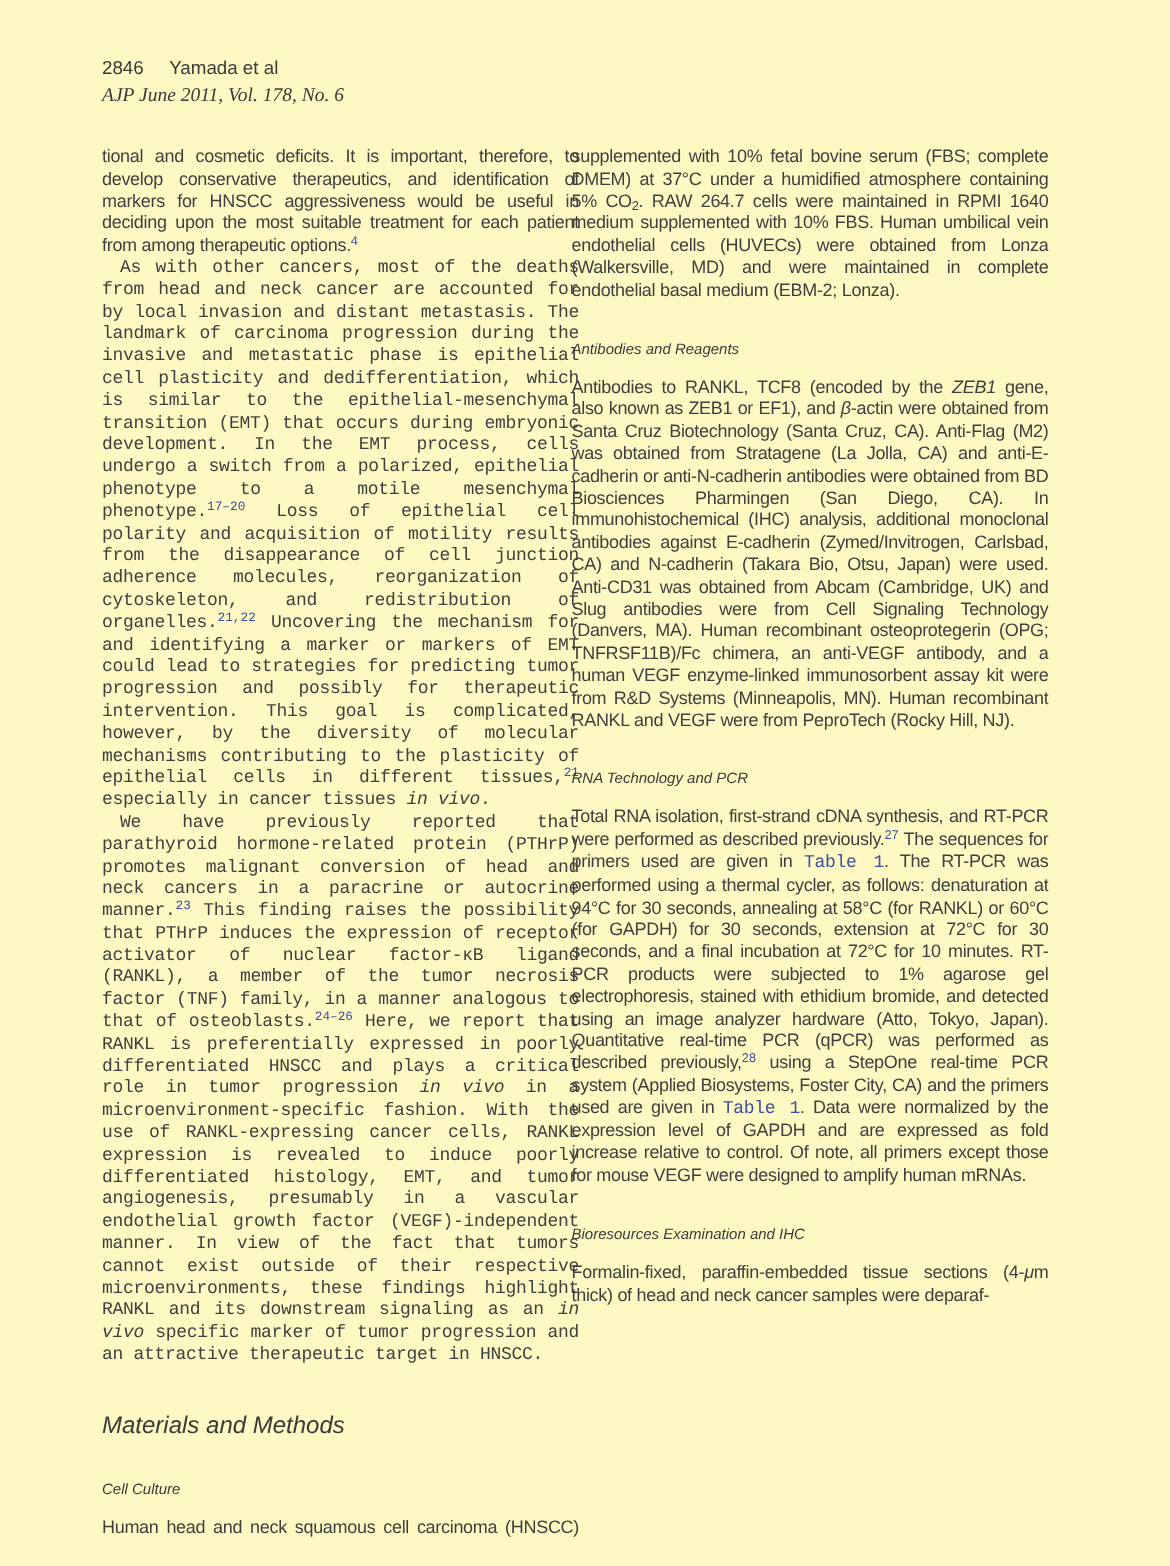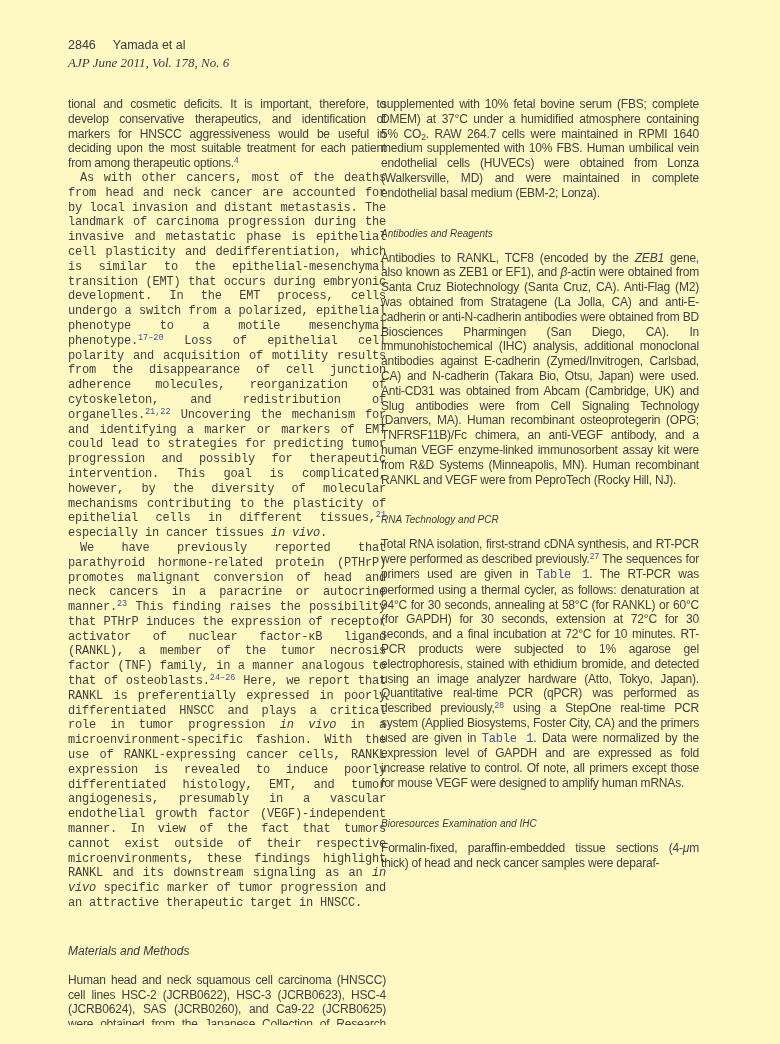--- a/index.html
+++ b/index.html
@@ -22,21 +22,21 @@
     font-size:12px;line-height:14.8px;letter-spacing:-0.2px;
     text-align:justify;color:#3f3f3f;
   }
   .col-left{left:68px;}
   .col-right{left:381px;}
 
   .col p{margin:0;padding:0;}
   .col p.indent{text-indent:12px;font-family:Liberation Mono, monospace;}
 
   .h1{
-    font-style:italic;font-size:12px;line-height:20px;letter-spacing:0;
+    font-style:italic;font-size:16px;line-height:20px;letter-spacing:0;
     margin:30px 0 12px 0;text-align:left;color:#3a3a3a;
   }
   .h2{
     font-style:italic;font-size:10px;line-height:17px;letter-spacing:0;
     margin:24px 0 9px 0;text-align:left;color:#3a3a3a;
   }
 
   .i{font-style:italic;}
   .cite{
     color:var(--link-color,#3e4f9e);
@@ -55,20 +55,21 @@
       <span>2846</span><span class="authors">Yamada et al</span>
     </div>
     <div class="hline2">AJP June 2011, Vol. 178, No. 6</div>
   </header>
 
   <main class="col col-left" id="col-left">
       <p>tional and cosmetic deficits. It is important, therefore, to develop conservative therapeutics, and identification of markers for HNSCC aggressiveness would be useful in deciding upon the most suitable treatment for each patient from among therapeutic options.<span class="cite">4</span></p>
       <p class="indent">As with other cancers, most of the deaths from head and neck cancer are accounted for by local invasion and distant metastasis. The landmark of carcinoma progression during the invasive and metastatic phase is epithelial cell plasticity and dedifferentiation, which is similar to the epithelial-mesenchymal transition (EMT) that occurs during embryonic development. In the EMT process, cells undergo a switch from a polarized, epithelial phenotype to a motile mesenchymal phenotype.<span class="cite">17–20</span> Loss of epithelial cell polarity and acquisition of motility results from the disappearance of cell junction adherence molecules, reorganization of cytoskeleton, and redistribution of organelles.<span class="cite">21,22</span> Uncovering the mechanism for and identifying a marker or markers of EMT could lead to strategies for predicting tumor progression and possibly for therapeutic intervention. This goal is complicated, however, by the diversity of molecular mechanisms contributing to the plasticity of epithelial cells in different tissues,<span class="cite">21</span> especially in cancer tissues <span class="i">in vivo</span>.</p>
       <p class="indent">We have previously reported that parathyroid hormone-related protein (PTHrP) promotes malignant conversion of head and neck cancers in a paracrine or autocrine manner.<span class="cite">23</span> This finding raises the possibility that PTHrP induces the expression of receptor activator of nuclear factor-κB ligand (RANKL), a member of the tumor necrosis factor (TNF) family, in a manner analogous to that of osteoblasts.<span class="cite">24–26</span> Here, we report that RANKL is preferentially expressed in poorly differentiated HNSCC and plays a critical role in tumor progression <span class="i">in vivo</span> in a microenvironment-specific fashion. With the use of RANKL-expressing cancer cells, RANKL expression is revealed to induce poorly differentiated histology, EMT, and tumor angiogenesis, presumably in a vascular endothelial growth factor (VEGF)-independent manner. In view of the fact that tumors cannot exist outside of their respective microenvironments, these findings highlight RANKL and its downstream signaling as an <span class="i">in vivo</span> specific marker of tumor progression and an attractive therapeutic target in HNSCC.</p>
       <div class="h1">Materials and Methods</div>
+      <div class="h2">Cell Culture</div>
       <p>Human head and neck squamous cell carcinoma (HNSCC) cell lines HSC-2 (JCRB0622), HSC-3 (JCRB0623), HSC-4 (JCRB0624), SAS (JCRB0260), and Ca9-22 (JCRB0625) were obtained from the Japanese Collection of Research Bioresources cell bank (JCRB, Osaka, Japan). Human gingival fibroblasts (CRL-1740) and murine leukemic monocytes/macrophage cell line RAW 264.7 cells (TIB-71) were obtained from the American Type Culture Collection (ATCC, Manassas, VA). Except for RAW 264.7 cells, all cells were maintained in Dulbecco's modified Eagle's medium (DMEM; Sigma-Aldrich, St. Louis, MO)</p>
     </main>
   <main class="col col-right" id="col-right">
       <p>supplemented with 10% fetal bovine serum (FBS; complete DMEM) at 37°C under a humidified atmosphere containing 5% CO<span class="sub">2</span>. RAW 264.7 cells were maintained in RPMI 1640 medium supplemented with 10% FBS. Human umbilical vein endothelial cells (HUVECs) were obtained from Lonza (Walkersville, MD) and were maintained in complete endothelial basal medium (EBM-2; Lonza).</p>
       <div class="h2">Antibodies and Reagents</div>
       <p>Antibodies to RANKL, TCF8 (encoded by the <span class="i">ZEB1</span> gene, also known as ZEB1 or EF1), and <span class="i">β</span>-actin were obtained from Santa Cruz Biotechnology (Santa Cruz, CA). Anti-Flag (M2) was obtained from Stratagene (La Jolla, CA) and anti-E-cadherin or anti-N-cadherin antibodies were obtained from BD Biosciences Pharmingen (San Diego, CA). In immunohistochemical (IHC) analysis, additional monoclonal antibodies against E-cadherin (Zymed/Invitrogen, Carlsbad, CA) and N-cadherin (Takara Bio, Otsu, Japan) were used. Anti-CD31 was obtained from Abcam (Cambridge, UK) and Slug antibodies were from Cell Signaling Technology (Danvers, MA). Human recombinant osteoprotegerin (OPG; TNFRSF11B)/Fc chimera, an anti-VEGF antibody, and a human VEGF enzyme-linked immunosorbent assay kit were from R&amp;D Systems (Minneapolis, MN). Human recombinant RANKL and VEGF were from PeproTech (Rocky Hill, NJ).</p>
       <div class="h2">RNA Technology and PCR</div>
       <p>Total RNA isolation, first-strand cDNA synthesis, and RT-PCR were performed as described previously.<span class="cite">27</span> The sequences for primers used are given in <span class="tlink">Table 1</span>. The RT-PCR was performed using a thermal cycler, as follows: denaturation at 94°C for 30 seconds, annealing at 58°C (for RANKL) or 60°C (for GAPDH) for 30 seconds, extension at 72°C for 30 seconds, and a final incubation at 72°C for 10 minutes. RT-PCR products were subjected to 1% agarose gel electrophoresis, stained with ethidium bromide, and detected using an image analyzer hardware (Atto, Tokyo, Japan). Quantitative real-time PCR (qPCR) was performed as described previously,<span class="cite">28</span> using a StepOne real-time PCR system (Applied Biosystems, Foster City, CA) and the primers used are given in <span class="tlink">Table 1</span>. Data were normalized by the expression level of GAPDH and are expressed as fold increase relative to control. Of note, all primers except those for mouse VEGF were designed to amplify human mRNAs.</p>
       <div class="h2">Bioresources Examination and IHC</div>
       <p>Formalin-fixed, paraffin-embedded tissue sections (4-<span class="i">μ</span>m thick) of head and neck cancer samples were deparaf-</p>

